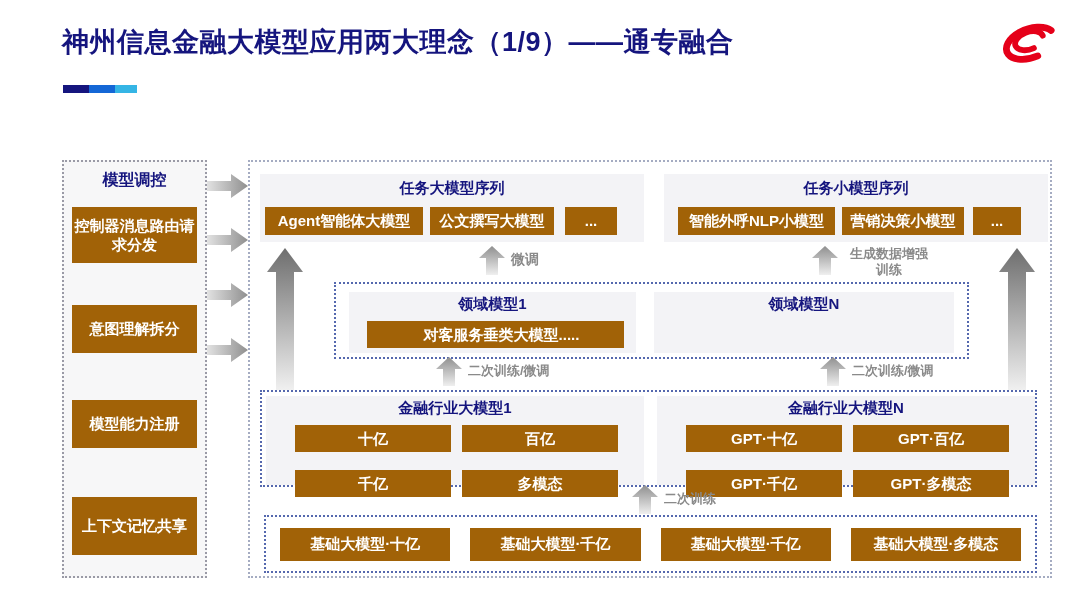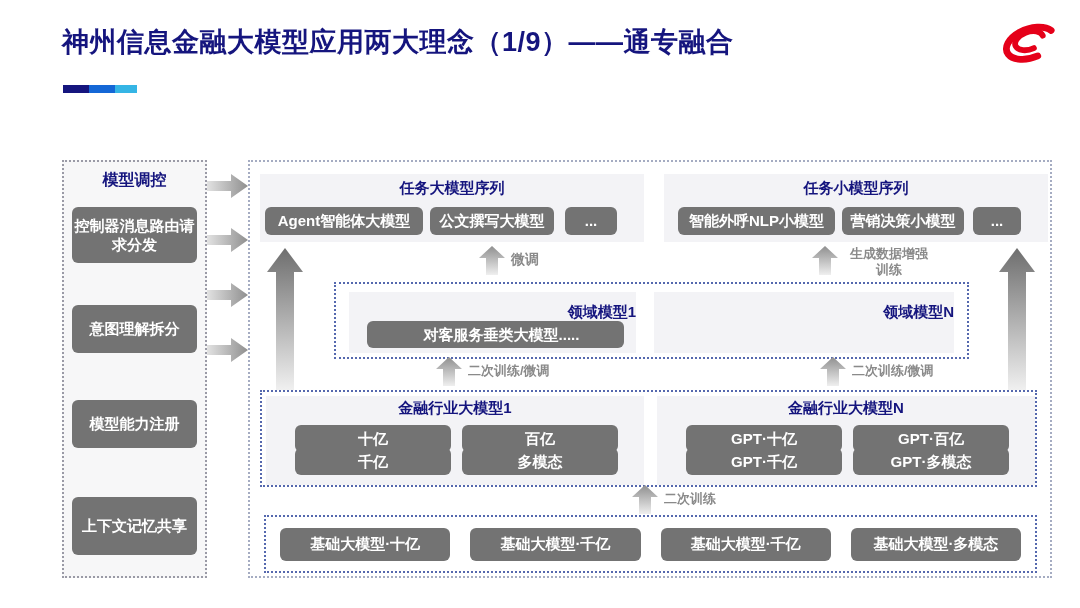--- a/index.html
+++ b/index.html
@@ -15,21 +15,21 @@
   .seg3 { width:22px; background:#35B5E5; }
   .logo { position:absolute; right:18px; top:20px; display:flex; align-items:center; gap:6px; }
   .logo-text { display:flex; flex-direction:column; line-height:1.05; }
   .logo-brand { color:#E50019; font-weight:800; font-size:25px; letter-spacing:1px; }
   .logo-cn { color:#414B57; font-weight:700; font-size:15px; letter-spacing:3px; margin-top:3px; }
   .subtitle { position:absolute; left:40px; right:40px; top:98px; text-align:center; font-size:19px; font-weight:800; color:#E60012; letter-spacing:.5px; }
 
   
   .sidebar { position:absolute; left:62px; top:160px; width:145px; height:418px; border:2px dotted #9A9AA6; background:#F7F7F8; }
   .sidebar-title { position:absolute; top:8px; left:0; width:100%; text-align:center; color:#15157E; font-weight:800; font-size:16px; }
-  .blue-box { background:#737373; color:#fff; font-weight:700; display:flex; align-items:center; justify-content:center; text-align:center; line-height:1.3;border-radius:6px; }
+  .blue-box { background:#a16207; color:#fff; font-weight:700; display:flex; align-items:center; justify-content:center; text-align:center; line-height:1.3; }
   .side-box { position:absolute; left:8px; width:125px; font-size:15px; }
   .sb1 { top:45px; height:56px; }
   .sb2 { top:143px; height:48px; }
   .sb3 { top:238px; height:48px; }
   .sb4 { top:335px; height:58px; }
 
   .r-arrow { position:absolute; left:207px; width:42px; height:26px; }
   .ra1 { top:173px; } .ra2 { top:227px; } .ra3 { top:282px; } .ra4 { top:337px; }
 
   
@@ -38,31 +38,31 @@
   .panel { position:absolute; background:#F3F3F6; }
   .panel-hdr { position:absolute; top:5px; left:0; width:100%; text-align:center; color:#15157E; font-weight:800; font-size:15px; }
   .task-large { left:10px; top:12px; width:384px; height:68px; }
   .task-small { left:414px; top:12px; width:384px; height:68px; }
   .task-box { position:absolute; top:33px; height:28px; font-size:15px; }
 
   .domain-wrap { position:absolute; left:84px; top:120px; width:635px; height:77px; border:2px dotted #5568AE; }
   .domain-panel { position:absolute; top:8px; height:61px; background:#F3F3F6; }
   .dp-left { left:13px; width:287px; }
   .dp-right { left:318px; width:300px; }
-  .domain-hdr { position:absolute; top:11px; left:0; width:100%; text-align:right; color:#15157E; font-weight:800; font-size:15px; }
+  .domain-hdr { position:absolute; top:3px; left:0; width:100%; text-align:center; color:#15157E; font-weight:800; font-size:15px; }
   .domain-box { position:absolute; top:29px; height:27px; font-size:15px; }
 
   .industry-wrap { position:absolute; left:10px; top:228px; width:777px; height:97px; border:2px dotted #5568AE; }
   .ind-panel { position:absolute; top:4px; height:89px; background:#F3F3F6; }
   .ip-left { left:4px; width:378px; }
   .ip-right { left:395px; width:378px; }
   .ind-hdr { position:absolute; top:3px; left:0; width:100%; text-align:center; color:#15157E; font-weight:800; font-size:15px; }
   .ind-box { position:absolute; width:156px; height:27px; font-size:15px; }
   .ic1 { left:29px; } .ic2 { left:196px; }
-  .ir1 { top:29px; } .ir2 { top:52px; }
+  .ir1 { top:29px; } .ir2 { top:74px; }
 
   .base-wrap { position:absolute; left:14px; top:353px; width:773px; height:58px; border:2px dotted #5568AE; display:flex; align-items:center; gap:20px; padding:0 14px; }
   .base-box { flex:1; height:33px; font-size:15px; }
 
   
   .up-arrow { position:absolute; width:26px; height:29px; }
   .tall-arrow { position:absolute; width:36px; height:142px; }
   .arrow-label { position:absolute; color:#8A8A8A; font-weight:700; font-size:13px; line-height:1.25; white-space:nowrap; }
   .wrap-label { white-space:normal; width:88px; text-align:center; }
 </style>

